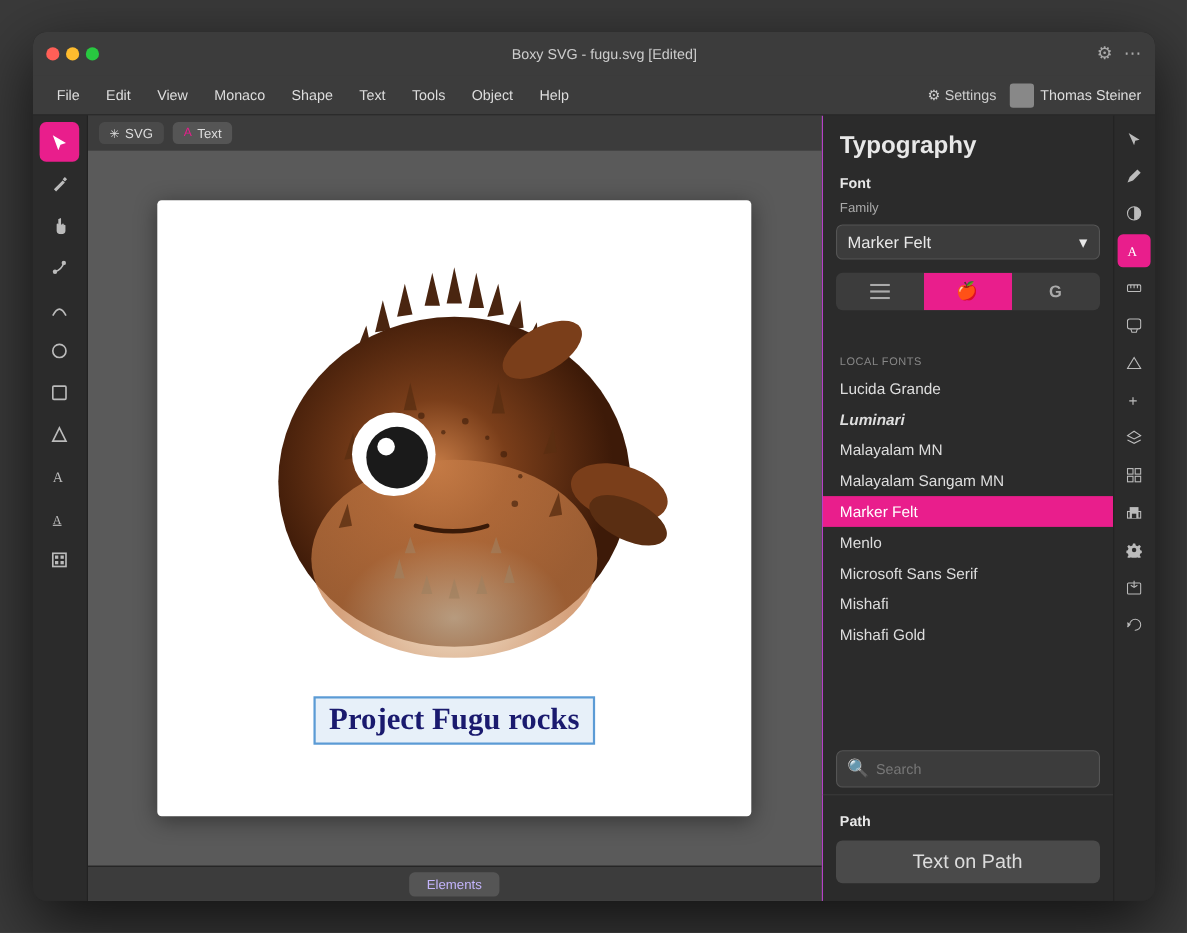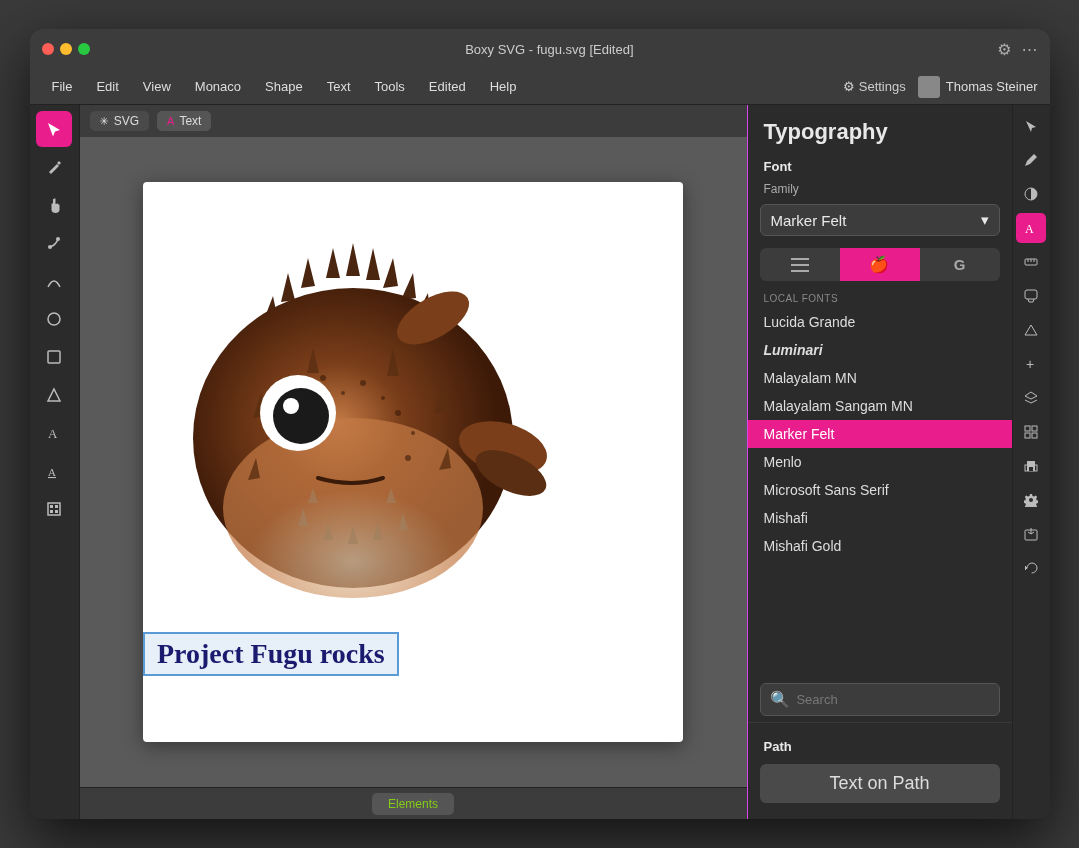--- a/index.html
+++ b/index.html
@@ -168,21 +168,21 @@
       padding: 20px;
       position: relative;
     }
     .canvas-bg {
       width: 540px;
       height: 560px;
       background: white;
       border-radius: 4px;
       box-shadow: 0 4px 20px rgba(0,0,0,0.4);
       display: flex;
-      align-items: flex-start;
+      align-items: center;
       justify-content: center;
       flex-direction: column;
       position: relative;
       overflow: hidden;
     }
     
     .fish-container {
       position: relative;
       margin-top: -30px;
     }
@@ -203,21 +203,21 @@
       height: 32px;
       background: #3c3c3c;
       display: flex;
       align-items: center;
       justify-content: center;
       border-top: 1px solid #222;
       flex-shrink: 0;
     }
     .elements-btn {
       background: #555;
-      color: #84cc16;
+      color: #c4b5fd;
       font-size: 12px;
       padding: 4px 16px;
       border-radius: 5px;
       cursor: pointer;
     }
     
     .right-panel {
       width: 265px;
       background: #2b2b2b;
       display: flex;
@@ -282,20 +282,21 @@
       overflow: hidden;
       display: flex;
       flex-direction: column;
     }
     .font-list-label {
       padding: 4px 16px;
       font-size: 10px;
       color: #888;
       text-transform: uppercase;
       letter-spacing: 0.5px;
+      margin-top: 30px;
     }
     .font-list {
       flex: 1;
       overflow-y: auto;
     }
     .font-list::-webkit-scrollbar { width: 6px; }
     .font-list::-webkit-scrollbar-thumb { background: #555; border-radius: 3px; }
     .font-item {
       padding: 6px 16px;
       font-size: 14px;
@@ -382,21 +383,21 @@
   </div>
 
   <div class="menubar">
     <span class="menu-item">File</span>
     <span class="menu-item">Edit</span>
     <span class="menu-item">View</span>
     <span class="menu-item">Monaco</span>
     <span class="menu-item">Shape</span>
     <span class="menu-item">Text</span>
     <span class="menu-item">Tools</span>
-    <span class="menu-item">Edited</span>
+    <span class="menu-item">Object</span>
     <span class="menu-item">Help</span>
     <div class="menu-right">
       <div class="settings-btn">
         <span>⚙</span>
         <span>Settings</span>
       </div>
       <div class="user-btn">
         <div class="user-avatar"></div>
         <span>Thomas Steiner</span>
       </div>

